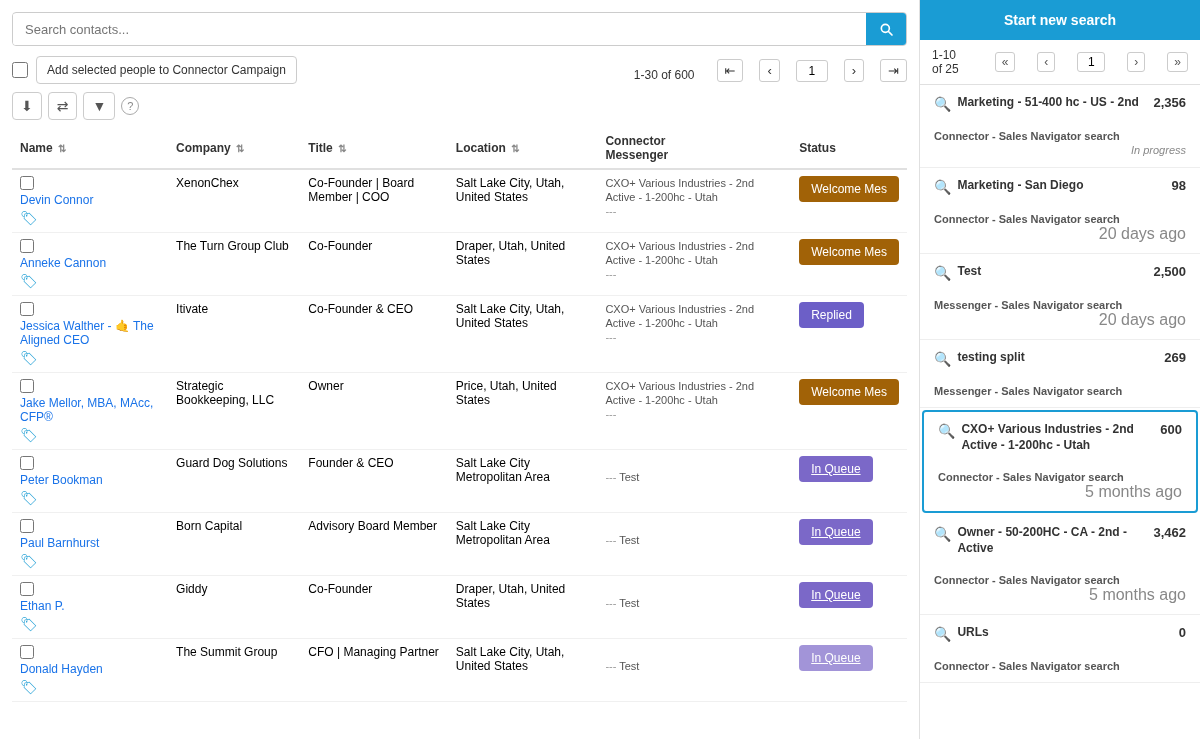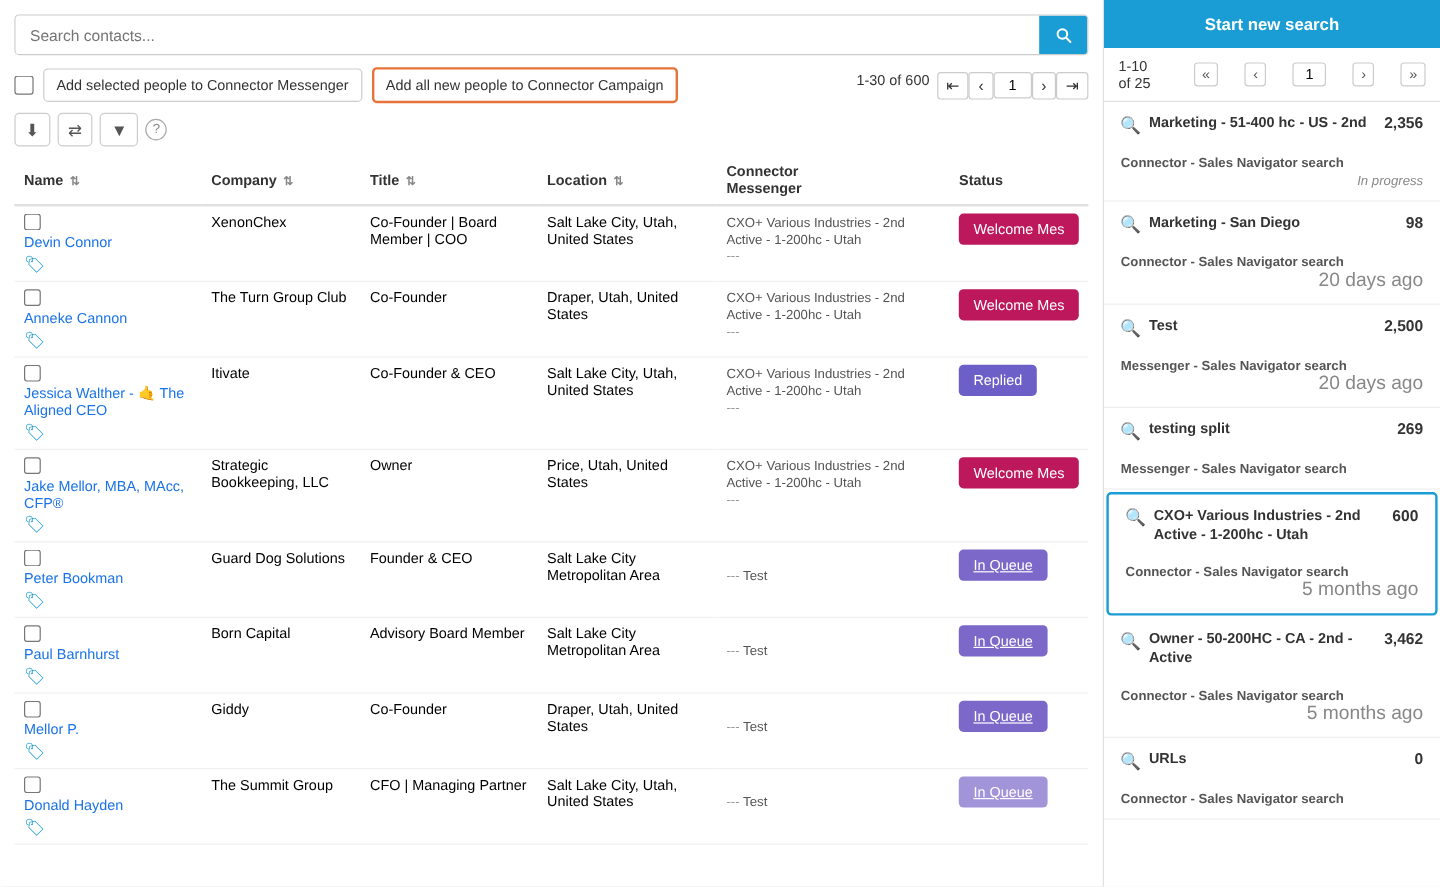--- a/index.html
+++ b/index.html
@@ -13,41 +13,41 @@
     .search-bar { display: flex; align-items: center; border: 1px solid #ccc; border-radius: 4px; margin-bottom: 10px; overflow: hidden; }
     .search-bar input { flex: 1; border: none; outline: none; padding: 8px 12px; font-size: 13px; color: #999; }
     .search-btn { background: #1a9cd4; border: none; padding: 8px 12px; cursor: pointer; color: #fff; display: flex; align-items: center; justify-content: center; }
     .search-btn svg { width: 16px; height: 16px; fill: white; }
     
     
     .action-bar { display: flex; align-items: center; gap: 8px; margin-bottom: 8px; flex-wrap: wrap; }
     .checkbox-all { width: 16px; height: 16px; cursor: pointer; }
     .btn-add-selected { background: #fff; border: 1px solid #ccc; border-radius: 4px; padding: 6px 10px; font-size: 12px; cursor: pointer; color: #333; white-space: nowrap; }
     .btn-add-all { background: #fff; border: 2px solid #e8733a; border-radius: 4px; padding: 6px 10px; font-size: 12px; cursor: pointer; color: #333; white-space: nowrap; }
-    .pagination-top { display: flex; align-items: flex-start; gap: 0; margin-left: auto; font-size: 12px; color: #333; }
+    .pagination-top { display: flex; align-items: flex-end; gap: 16px; margin-left: auto; font-size: 12px; color: #333; }
     .pagination-top .pg-count { margin-right: 6px; white-space: nowrap; }
     .pg-btn { border: 1px solid #ccc; background: #fff; border-radius: 3px; padding: 3px 7px; cursor: pointer; font-size: 13px; color: #333; }
     .pg-input { width: 32px; border: 1px solid #ccc; border-radius: 3px; text-align: center; padding: 3px; font-size: 12px; }
     
     
     .icon-row { display: flex; align-items: center; gap: 6px; margin-bottom: 8px; }
     .icon-btn { border: 1px solid #ccc; background: #fff; border-radius: 4px; padding: 5px 8px; cursor: pointer; font-size: 14px; color: #555; }
     .help-icon { width: 18px; height: 18px; border-radius: 50%; border: 1px solid #aaa; display: flex; align-items: center; justify-content: center; font-size: 11px; color: #888; cursor: pointer; }
     
     
     .contacts-table { width: 100%; border-collapse: collapse; font-size: 12px; }
     .contacts-table th { text-align: left; padding: 6px 8px; border-bottom: 2px solid #e0e0e0; color: #333; font-weight: 600; white-space: nowrap; }
     .contacts-table th .sort-arrow { color: #888; margin-left: 2px; font-size: 10px; }
     .contacts-table td { padding: 6px 8px; border-bottom: 1px solid #f0f0f0; vertical-align: top; }
     .contact-name { color: #1a73e8; text-decoration: none; font-weight: 500; display: block; }
     .tag-icon { color: #1a9cd4; font-size: 14px; display: block; margin-top: 3px; }
     .connector-text { font-size: 11px; color: #555; }
     .connector-dash { color: #999; }
     
-    .btn-welcome { background: #be185d; color: #fff; border: none; border-radius: 4px; padding: 6px 12px; cursor: pointer; font-size: 12px; white-space: nowrap; }
+    .btn-welcome { background: #a16207; color: #fff; border: none; border-radius: 4px; padding: 6px 12px; cursor: pointer; font-size: 12px; white-space: nowrap; }
     .btn-replied { background: #6c5fc7; color: #fff; border: none; border-radius: 4px; padding: 6px 12px; cursor: pointer; font-size: 12px; white-space: nowrap; }
     .btn-inqueue { background: #7b68c8; color: #fff; border: none; border-radius: 4px; padding: 6px 12px; cursor: pointer; font-size: 12px; white-space: nowrap; text-decoration: underline; }
     
     
     .right-panel { width: 280px; background: #fff; padding: 0; display: flex; flex-direction: column; }
     .right-panel-header { background: #1a9cd4; color: #fff; padding: 12px 16px; text-align: center; font-size: 14px; font-weight: 600; border-radius: 0; }
     
     .right-pagination { display: flex; align-items: center; justify-content: center; gap: 22px; padding: 8px 12px; border-bottom: 1px solid #e0e0e0; font-size: 12px; color: #333; }
     .right-pg-btn { border: 1px solid #ccc; background: #fff; border-radius: 3px; padding: 2px 6px; cursor: pointer; font-size: 12px; color: #555; }
     .right-pg-input { width: 28px; border: 1px solid #ccc; border-radius: 3px; text-align: center; padding: 2px; font-size: 12px; }
@@ -78,22 +78,21 @@
       <input type="text" placeholder="Search contacts..." style="">
       <button class="search-btn">
         <svg viewBox="0 0 24 24">
             <path d="M21 21l-4.35-4.35M17 11A6 6 0 1 1 5 11a6 6 0 0 1 12 0z" stroke="white" stroke-width="2.5" fill="none" stroke-linecap="round"></path>
           </svg>
       </button>
     </div>
 
     <div class="action-bar">
       <input type="checkbox" class="checkbox-all" style="">
-      <button class="btn-add-selected">Add selected people to Connector Messenger</button>
-      <button class="btn-add-all">Add all new people to Connector Campaign</button>
+      <button class="btn-add-selected">Add selected people to Connector Campaign</button>
       <div class="pagination-top">
         <span class="pg-count">1-30 of 600</span>
         <button class="pg-btn">⇤</button>
         <button class="pg-btn">‹</button>
         <input type="text" class="pg-input" value="1" style="">
         <button class="pg-btn">›</button>
         <button class="pg-btn">⇥</button>
       </div>
     </div>
 
@@ -184,21 +183,21 @@
     </td>
     <td><span>Born Capital</span></td>
     <td><span>Advisory Board Member</span></td>
     <td><span>Salt Lake City Metropolitan Area</span></td>
     <td><span class="connector-text"><br><span class="connector-dash">---</span> Test</span></td>
     <td><button class="btn-inqueue">In Queue</button></td>
   </tr>
           <tr>
     <td>
       <input type="checkbox" class="row-check" style="margin-right: 4px;">
-      <a href="#" class="contact-name">Mellor P.</a>
+      <a href="#" class="contact-name">Ethan P.</a>
       <span class="tag-icon">🏷</span>
     </td>
     <td><span>Giddy</span></td>
     <td><span>Co-Founder</span></td>
     <td><span>Draper, Utah, United States</span></td>
     <td><span class="connector-text"><br><span class="connector-dash">---</span> Test</span></td>
     <td><button class="btn-inqueue">In Queue</button></td>
   </tr>
           <tr>
     <td>

